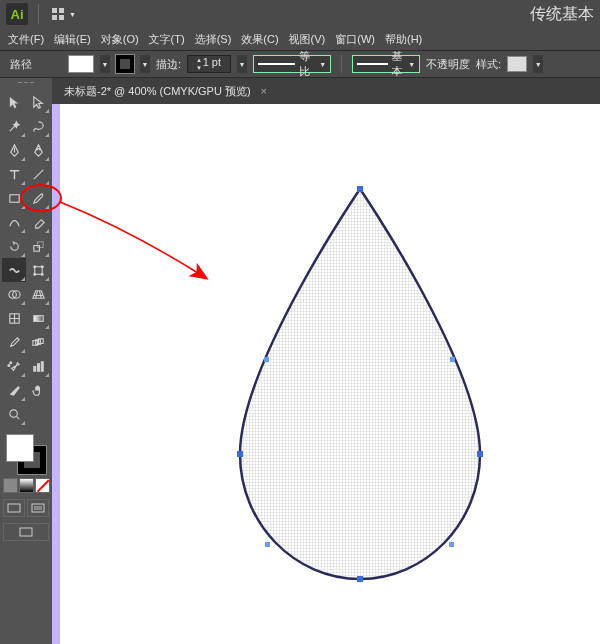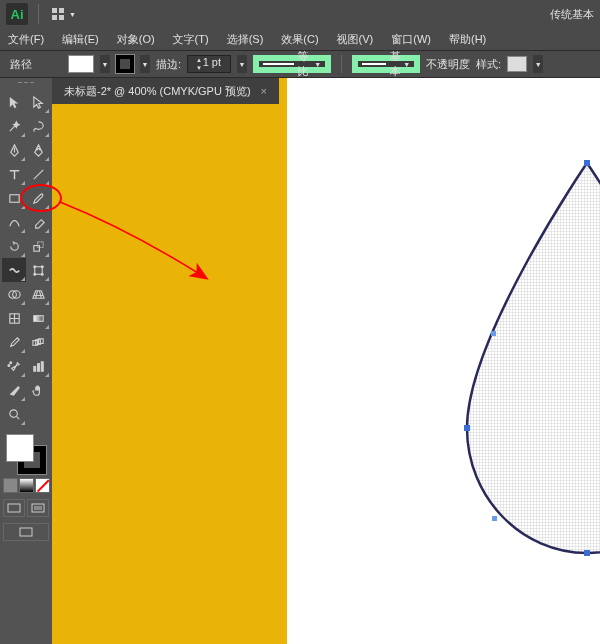--- a/index.html
+++ b/index.html
@@ -1,31 +1,31 @@
 <!DOCTYPE html>
 <html><head>
 <meta charset="utf-8">
 <style>
 *{margin:0;padding:0;box-sizing:border-box;font-family:"Microsoft YaHei",sans-serif;font-size:11px;color:#e0e0e0;-webkit-user-select:none;user-select:none}
 body{background:#4a4a4a;width:600px;height:644px;overflow:hidden;position:relative}
 .titlebar{height:28px;background:#4a4a4a;display:flex;align-items:center;padding:0 6px}
-.ai-logo{width:22px;height:22px;background:#2f2f2f;color:#22c55e;font-weight:bold;font-size:13px;display:flex;align-items:center;justify-content:center;border-radius:2px}
+.ai-logo{width:22px;height:22px;background:#2f2f2f;color:#84cc16;font-weight:bold;font-size:13px;display:flex;align-items:center;justify-content:center;border-radius:2px}
 .title-divider{width:1px;height:20px;background:#666;margin:0 10px}
 .title-icon{width:18px;height:18px;display:flex;align-items:center;justify-content:center;color:#ccc}
 .title-spacer{flex:1}
-.title-right{font-size:11px;color:#e0e0e0}
-.menubar{height:22px;background:#4a4a4a;display:flex;align-items:center;padding:0 4px;gap:10px}
+.title-right{font-size:16px;color:#e0e0e0}
+.menubar{height:22px;background:#4a4a4a;display:flex;align-items:center;padding:0 4px;gap:2px}
 .menubar span{padding:2px 4px;cursor:default}
 .controlbar{height:28px;background:#4a4a4a;border-top:1px solid #2a2a2a;border-bottom:1px solid #2a2a2a;display:flex;align-items:center;padding:0 10px;gap:6px}
 .ctrl-label{color:#e0e0e0}
 .fill-swatch{width:26px;height:18px;background:#fff;border:1px solid #888;position:relative}
 .fill-arrow{width:10px;height:18px;background:#3a3a3a;display:flex;align-items:center;justify-content:center;font-size:7px}
 .stroke-swatch{width:18px;height:18px;border:4px solid #000;background:#4a4a4a;box-shadow:0 0 0 1px #888}
 .stroke-pt{width:44px;height:18px;background:#3a3a3a;border:1px solid #222;display:flex;align-items:flex-start;justify-content:center;font-size:10px}
-.ctrl-combo{height:18px;background:#3a3a3a;border:6px solid #86efac;display:flex;align-items:center;padding:0 4px;font-size:10px}
+.ctrl-combo{height:18px;background:#3a3a3a;border:1px solid #86efac;display:flex;align-items:center;padding:0 4px;font-size:10px}
 .combo-line{height:2px;background:#fff;margin-right:4px}
 .divider{width:1px;height:18px;background:#666;margin:0 4px}
 .workarea{position:absolute;top:78px;left:0;right:0;bottom:0;display:flex}
 .toolbox{width:52px;background:#535353;display:flex;flex-direction:column;align-items:center;padding-top:4px}
 .tool-handle{width:30px;height:6px;display:flex;justify-content:center;gap:2px;margin-bottom:2px}
 .tool-handle span{width:4px;height:1px;background:#888}
 .tool-row{display:flex}
 .tool-btn{width:24px;height:24px;display:flex;align-items:center;justify-content:center;color:#d0d0d0;cursor:default;position:relative}
 .tool-btn svg{width:15px;height:15px;stroke:#d0d0d0;fill:none;stroke-width:1.2}
 .tool-btn.sel{background:#333}
@@ -34,21 +34,21 @@
 .fs-fill{position:absolute;top:2px;left:2px;width:28px;height:28px;background:#fff;border:1px solid #888}
 .fs-stroke{position:absolute;bottom:2px;right:2px;width:28px;height:28px;background:#535353;border:6px solid #000;box-shadow:0 0 0 1px #888}
 .tool-mini-row{display:flex;gap:1px;margin-top:2px}
 .tool-mini{width:15px;height:15px;border:1px solid #666;display:flex;align-items:center;justify-content:center}
 .mini-fill{background:#888}
 .mini-grad{background:linear-gradient(#fff,#000)}
 .mini-none{position:relative;background:#fff}
 .mini-none::after{content:"";position:absolute;width:16px;height:1.5px;background:red;transform:rotate(-45deg);top:6px;left:-1px}
 .screen-row{display:flex;gap:2px;margin-top:6px}
 .screen-btn{width:22px;height:18px;border:1px solid #666;display:flex;align-items:center;justify-content:center}
-.docarea{flex:1;background:#eab308;display:flex;flex-direction:row}
+.docarea{flex:1;background:#c4b5fd;display:flex;flex-direction:column}
 .doctab{height:26px;background:#3f3f3f;display:flex;align-items:center;padding:0 12px;gap:10px}
 .doctab-x{color:#aaa;cursor:default}
 .canvas-holder{flex:1;background:#fff;margin:0 0 0 8px;position:relative;overflow:hidden}
 .canvas-svg{position:absolute;top:0;left:0}
 .annot{position:absolute;top:170px;left:20px;width:210px;height:130px;pointer-events:none;z-index:10}
 .annot-circle{position:absolute;top:14px;left:0;width:42px;height:28px;border:2px solid red;border-radius:50%}
 .annot-svg{position:absolute;top:0;left:0}
 </style>
 </head>
 <body>

